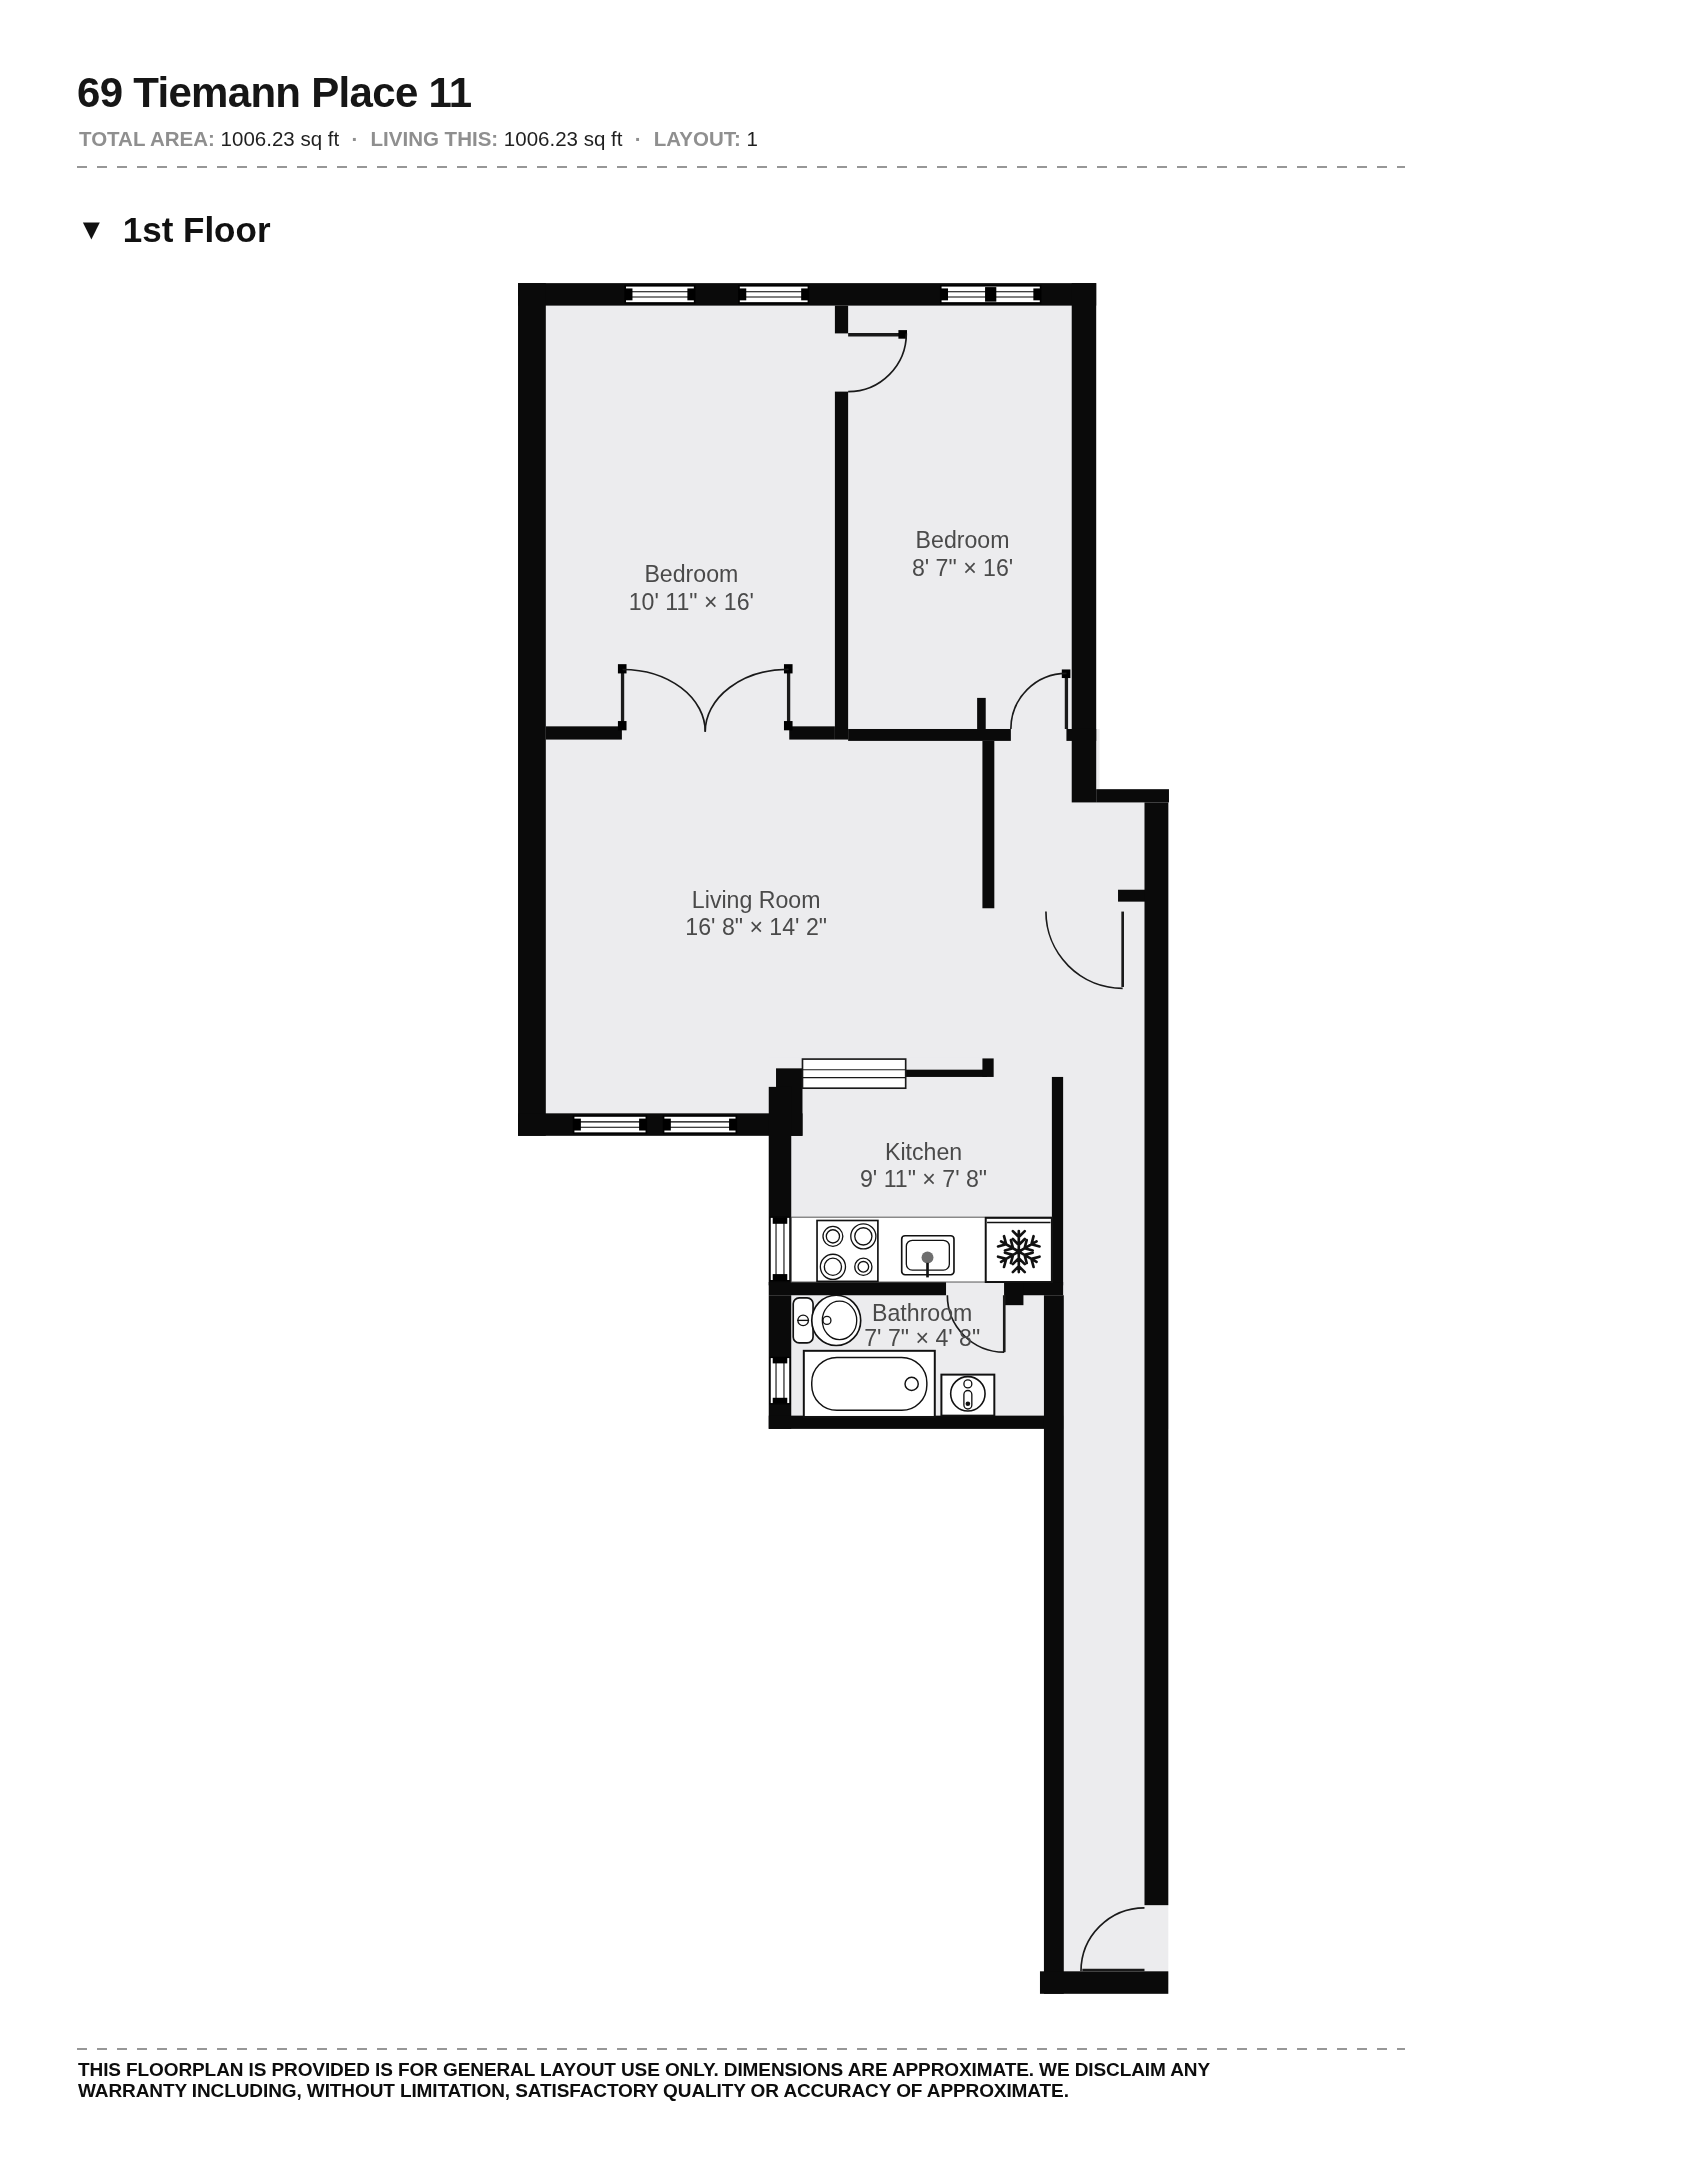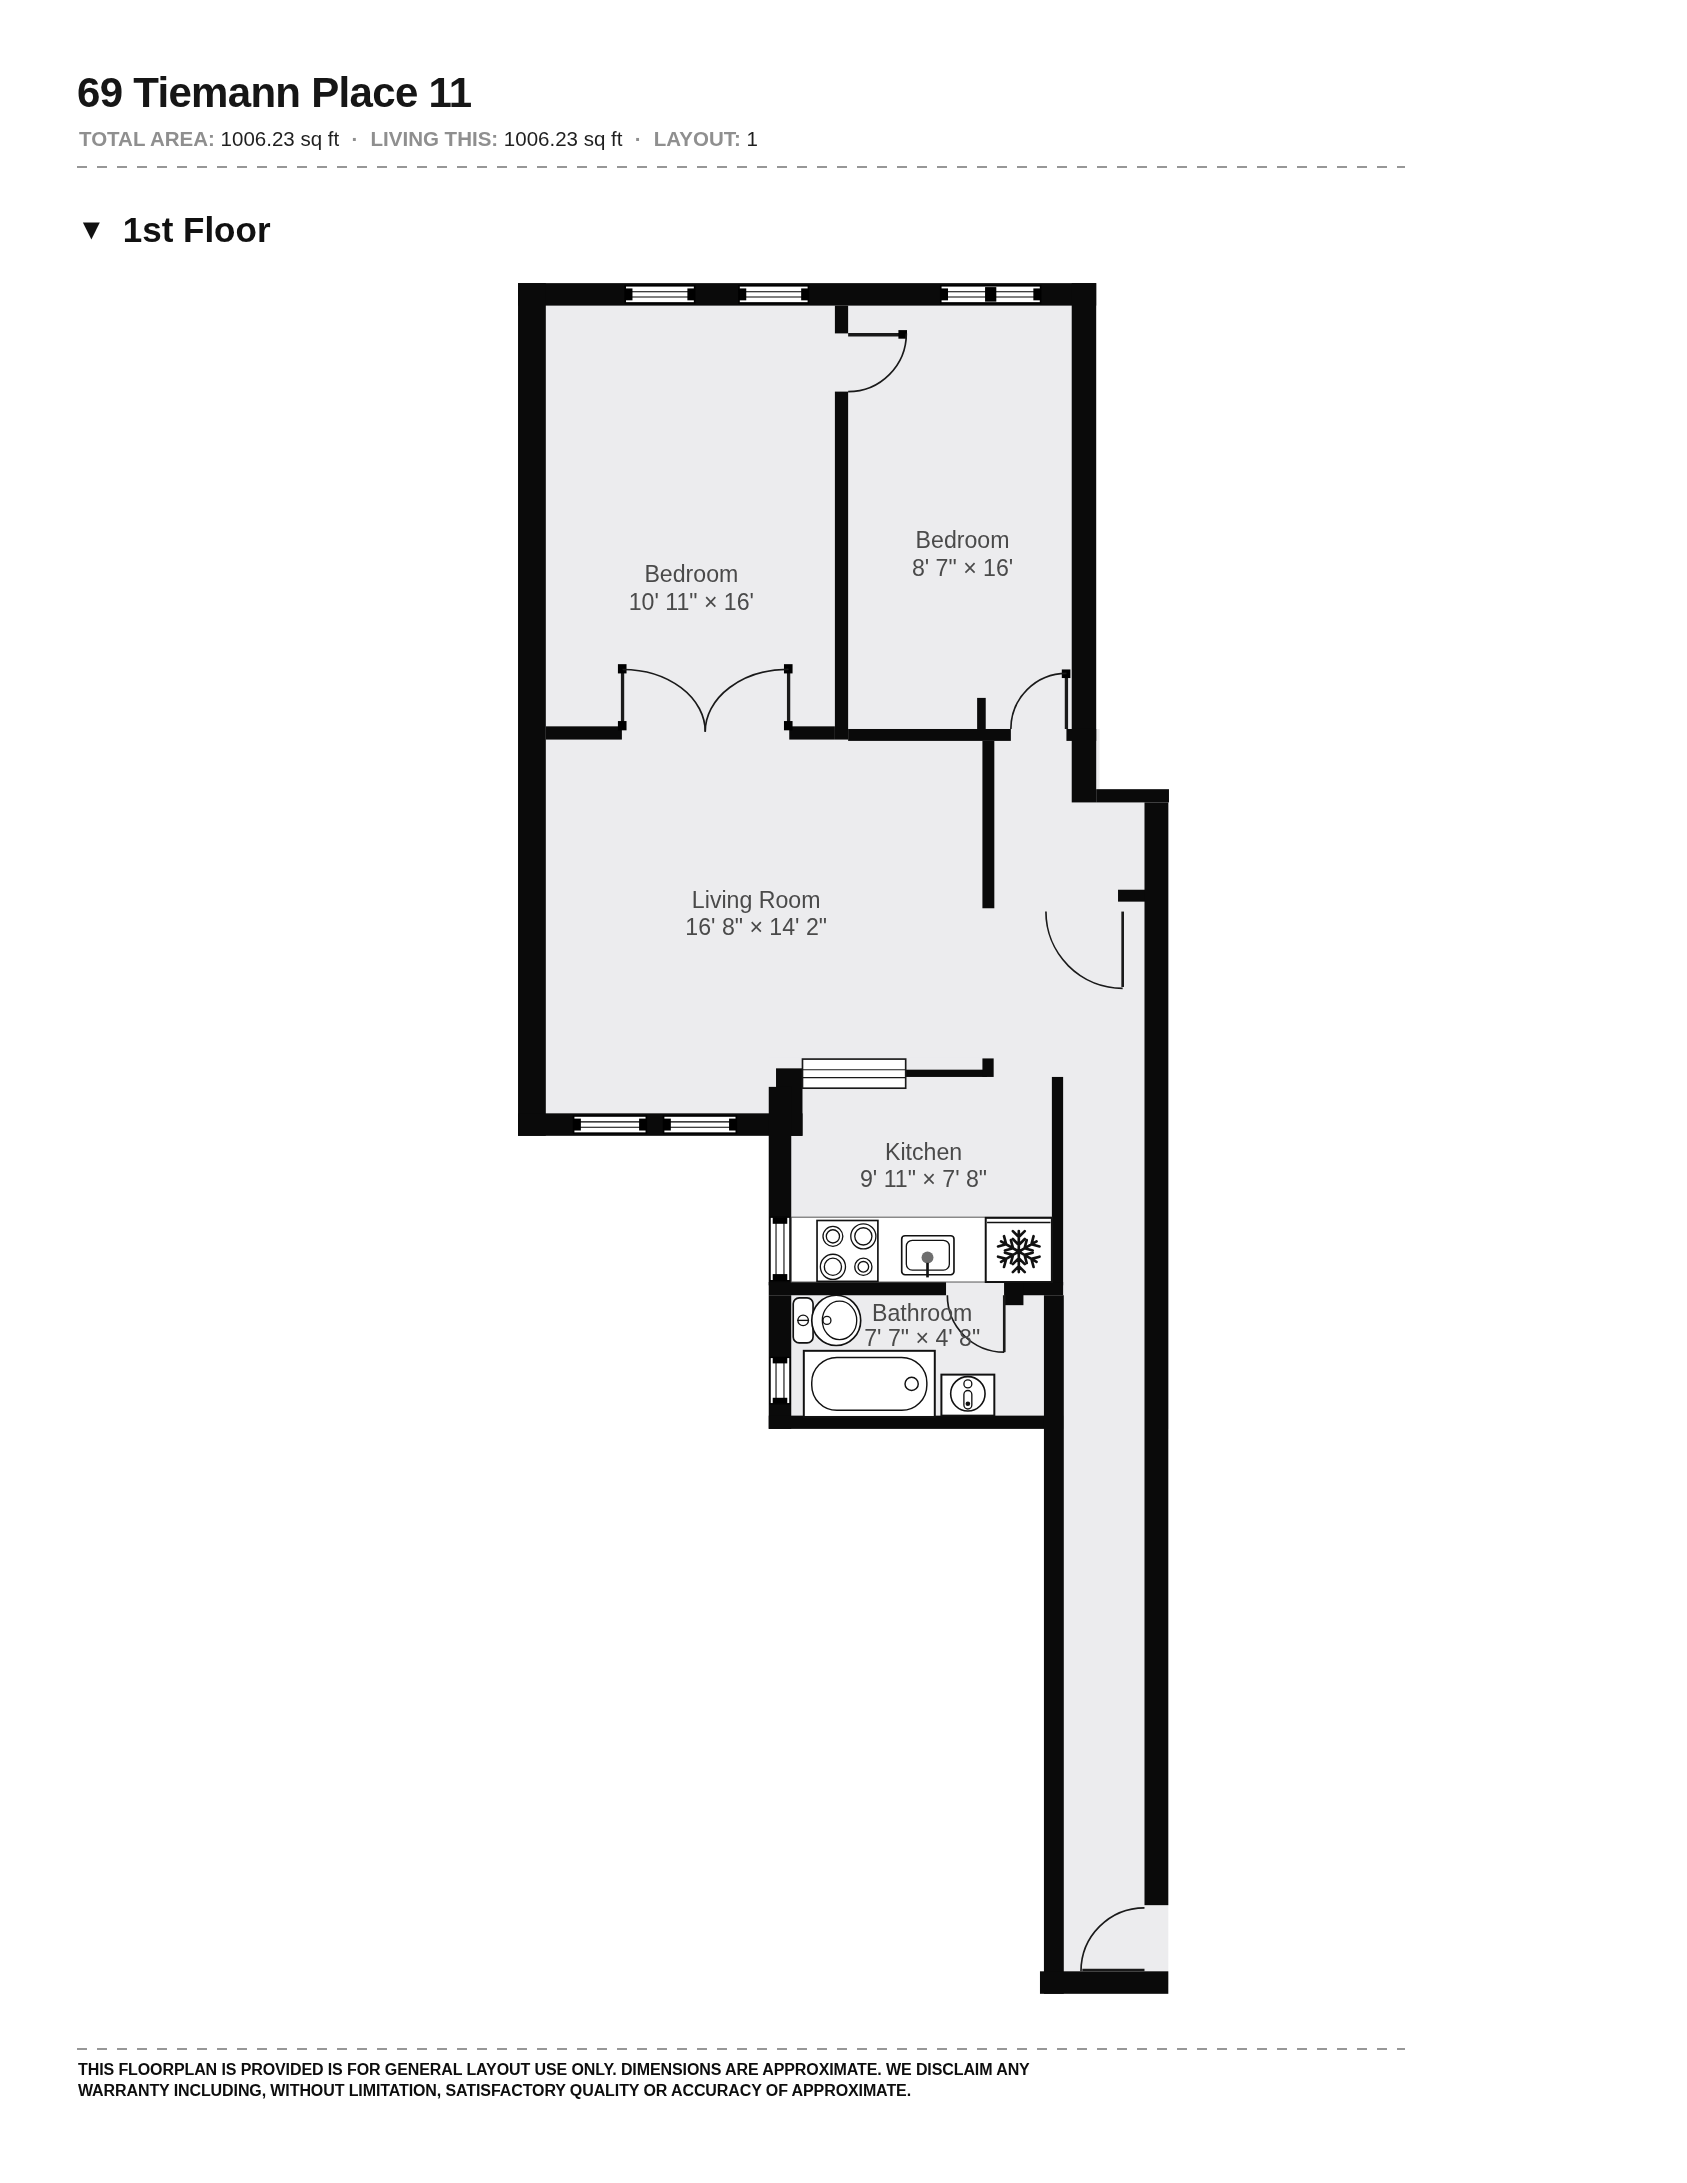--- a/index.html
+++ b/index.html
@@ -10,21 +10,21 @@
   .meta{position:absolute;left:79px;top:127px;font-size:20.5px;color:#1f1f1f;}
   .meta b{color:#8f8f8f;font-weight:700;}
   .meta .sep{color:#8f8f8f;font-weight:700;padding:0 6.6px;}
   .dash{position:absolute;left:77px;width:1532px;height:2px;
         background:repeating-linear-gradient(90deg,#979797 0 10px,transparent 10px 20px);}
   .dash.top{top:166px;}
   .dash.bottom{top:2048px;}
   .floorhead{position:absolute;left:77px;top:210px;font-size:35px;font-weight:700;color:#111;}
   .floorhead .tri{font-size:29px;margin-right:17px;position:relative;top:-2.6px;}
   .plan{position:absolute;left:0;top:0;}
-  .disclaimer{position:absolute;left:78px;top:2060px;font-size:16px;font-weight:700;
+  .disclaimer{position:absolute;left:78px;top:2060px;font-size:19px;font-weight:700;
               color:#0d0d0d;line-height:20.5px;letter-spacing:-0.1px;}
   svg text{font-family:"Liberation Sans", sans-serif;fill:#4a4a4a;}
   .roomname,.roomdims{font-size:35px;}
 </style>
 </head>
 <body>
 
 <div class="page">
 
   <div class="title">69 Tiemann Place 11</div>

